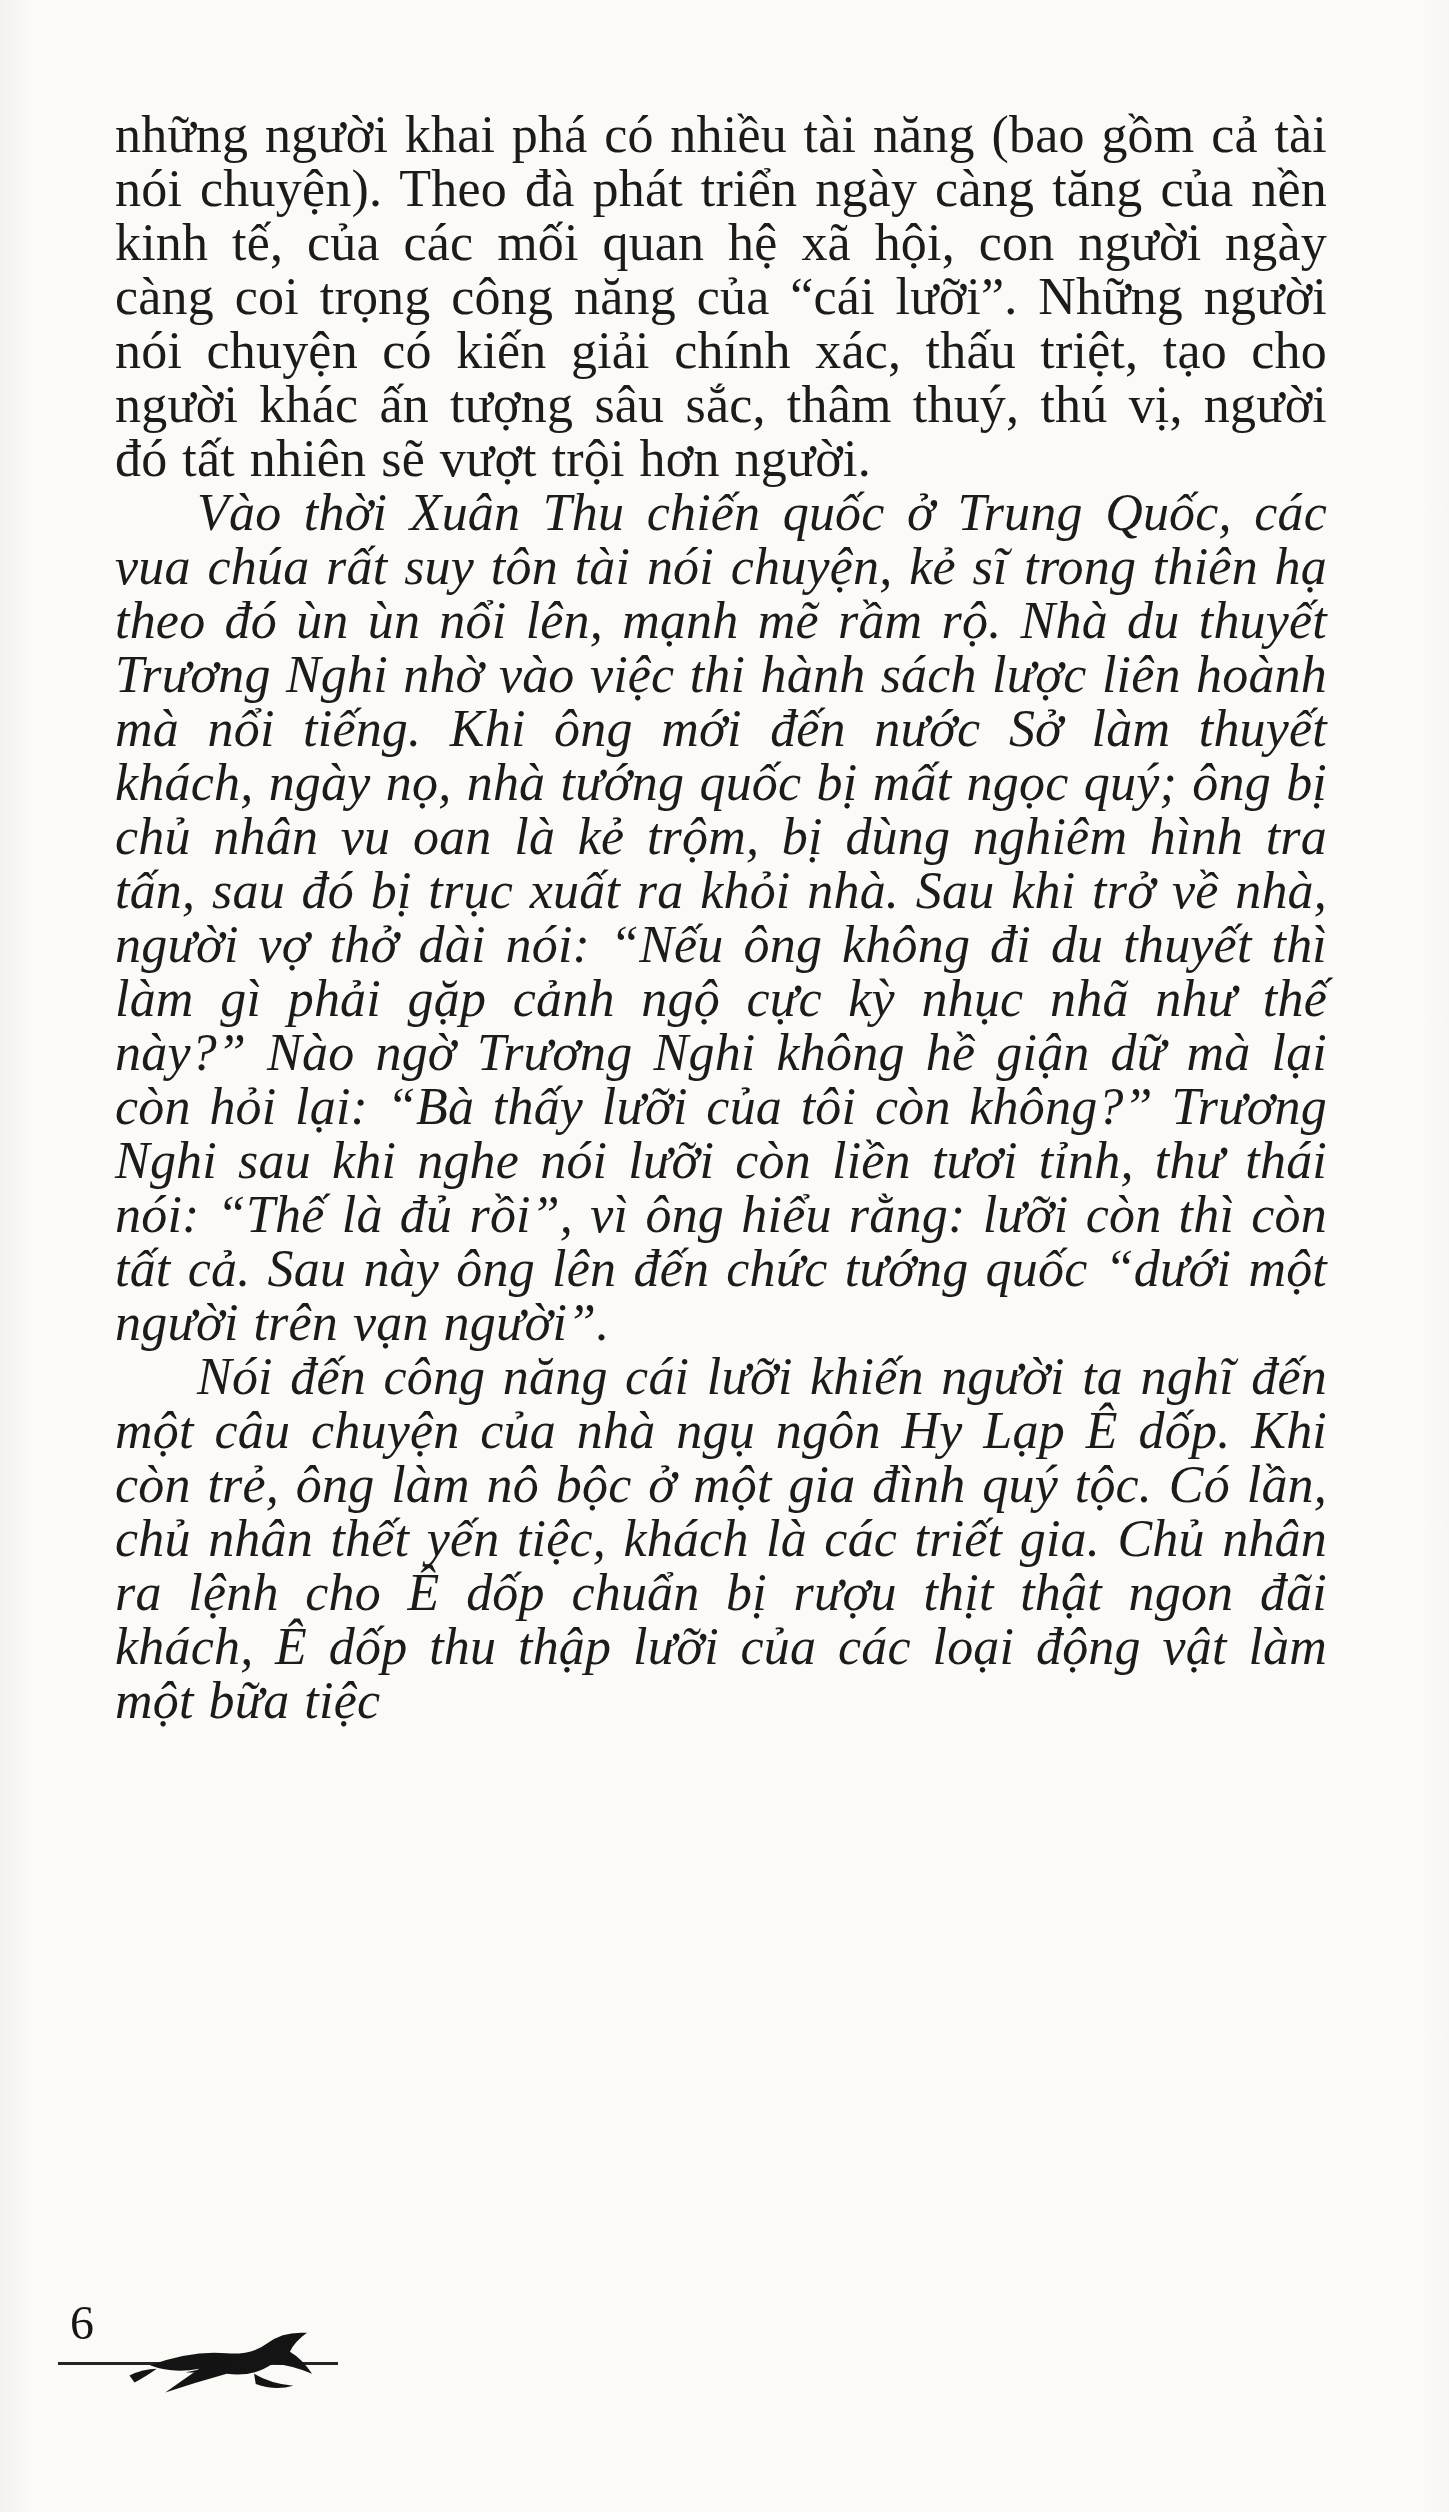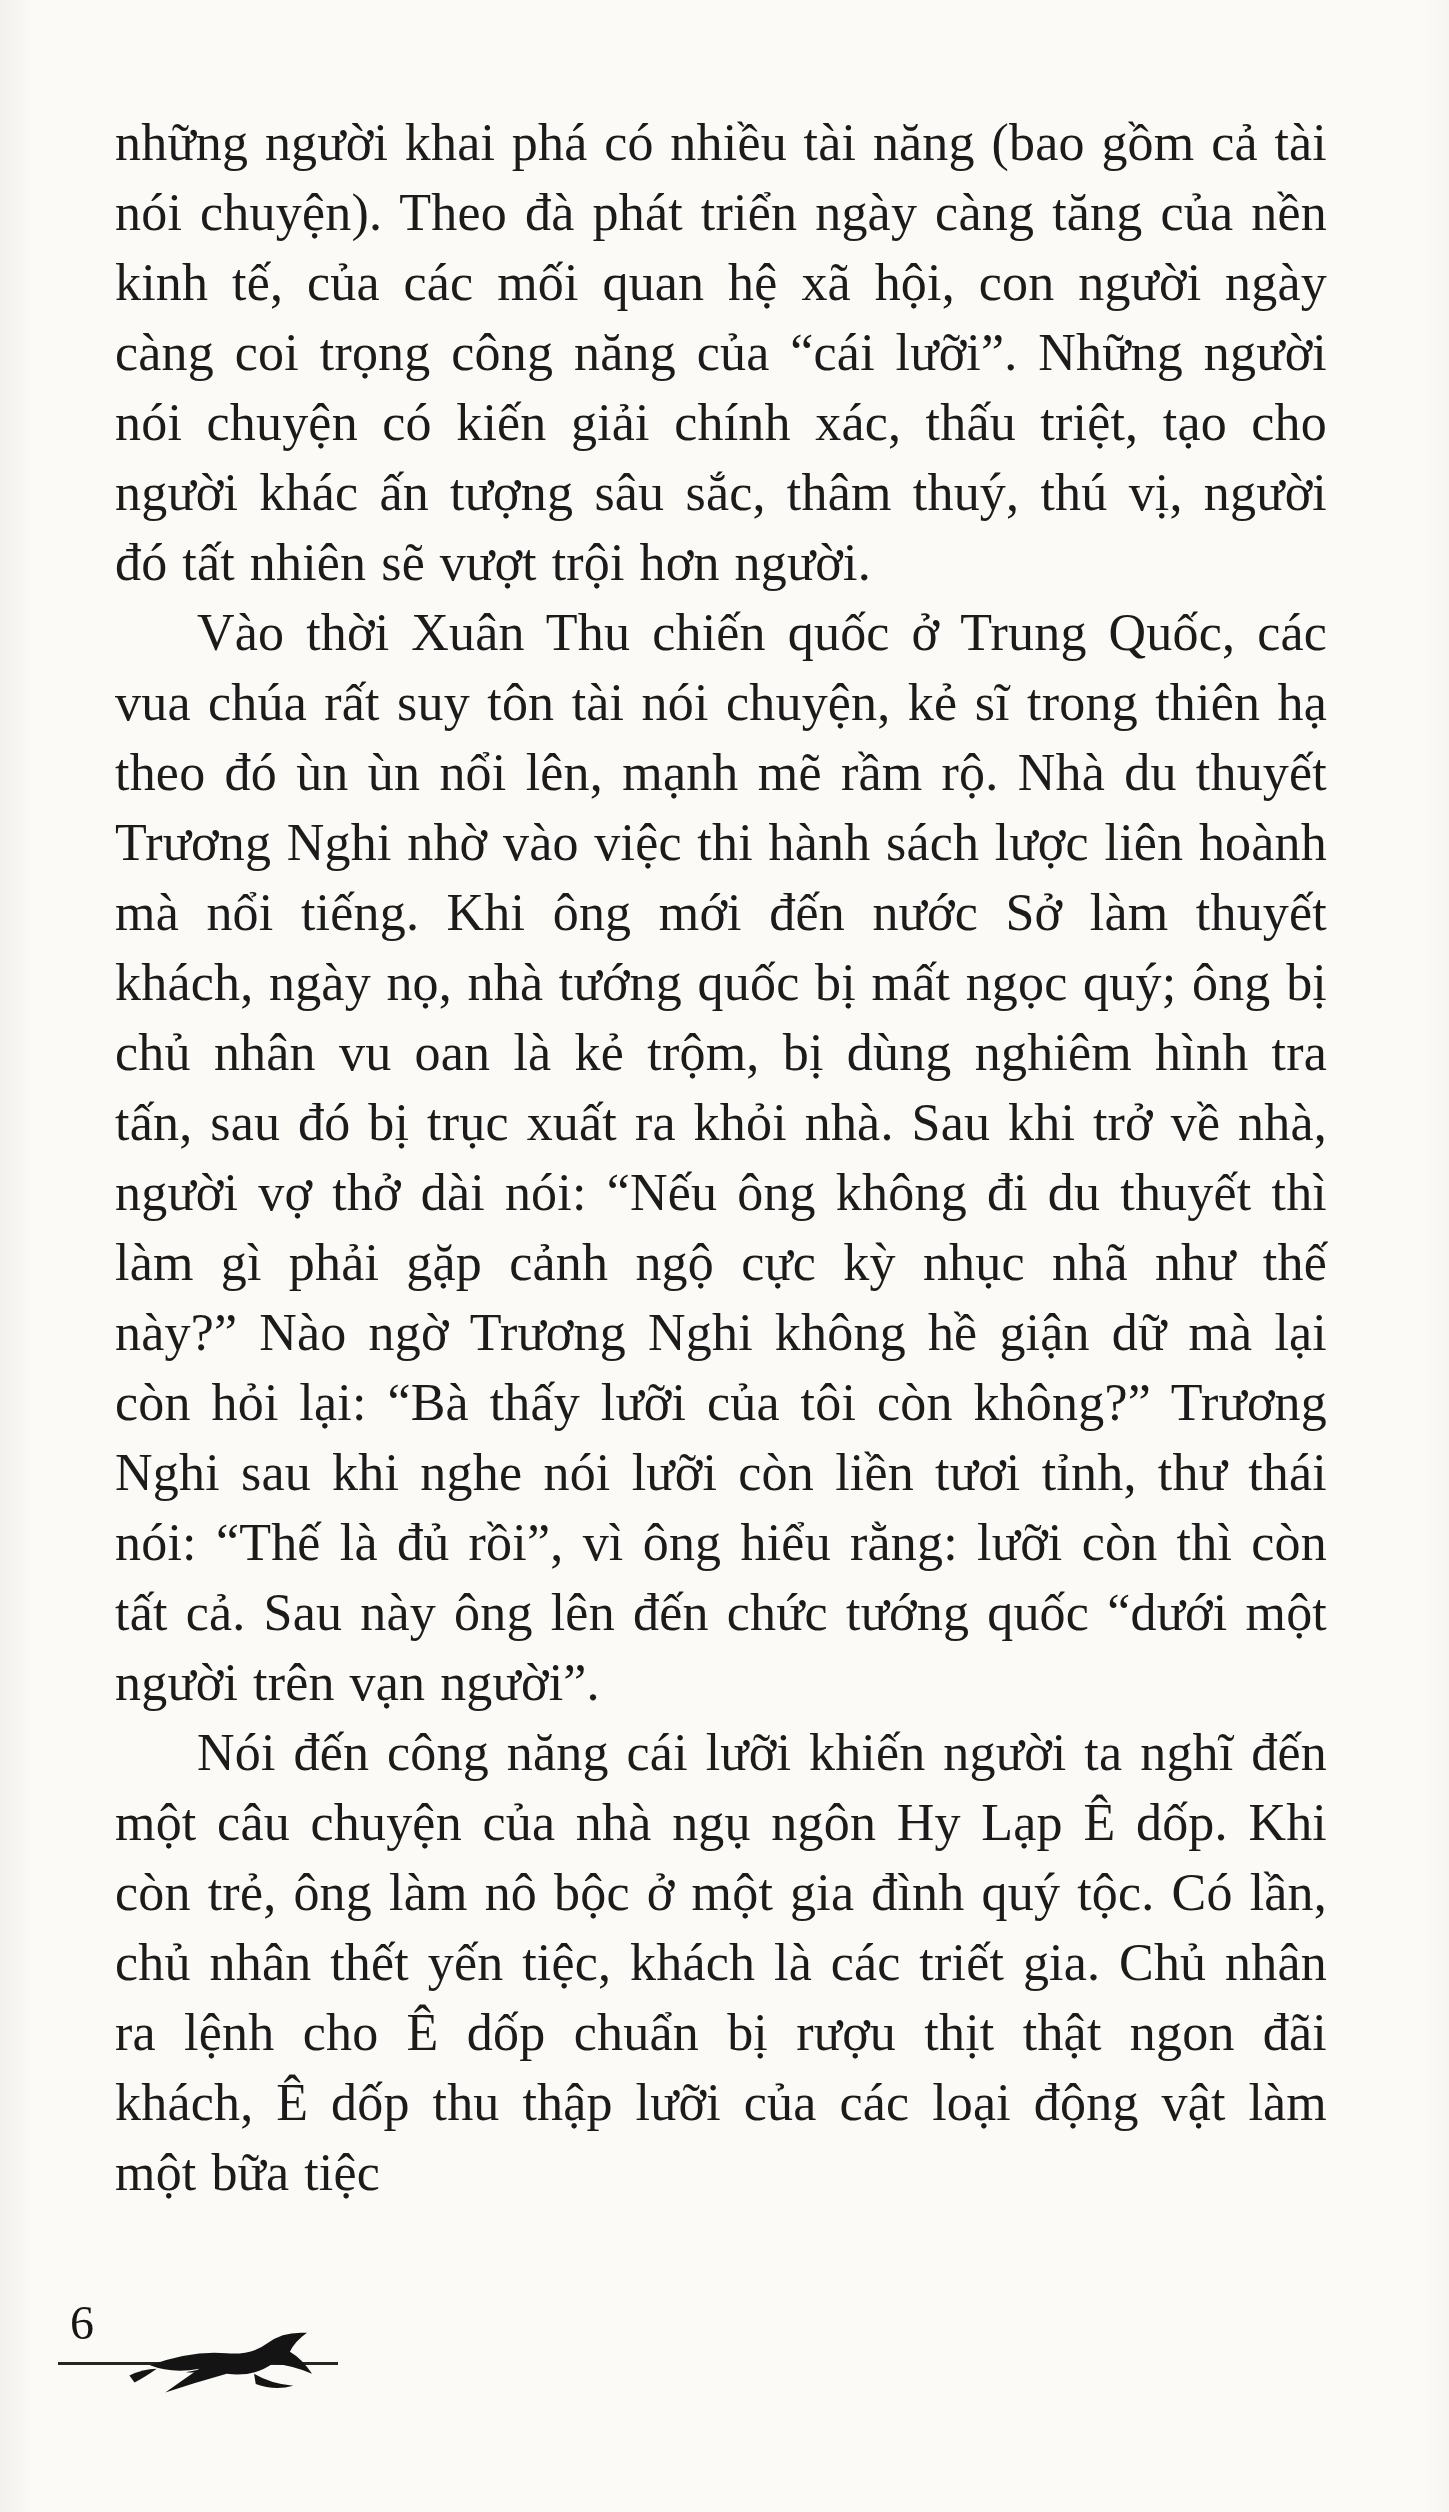--- a/index.html
+++ b/index.html
@@ -23,28 +23,28 @@
   }
   .text-block {
     position: absolute;
     left: 115px;
     top: 108px;
     width: 1212px;
   }
   .para {
     margin: 0;
     font-size: 52px;
-    line-height: 70px;
+    line-height: 54px;
     text-align: justify;
     word-spacing: 1.7px;
     letter-spacing: 0.2px;
     color: #1b1b1b;
     text-rendering: optimizeLegibility;
   }
-  .para.indent { text-indent: 82px; }
+  .para.indent { text-indent: 82px; font-style: italic; }
   .footer {
     position: absolute;
     left: 0;
     top: 2283px;
     width: 100%;
     height: 137px;
   }
   .page-number {
     position: absolute;
     left: 70px;

